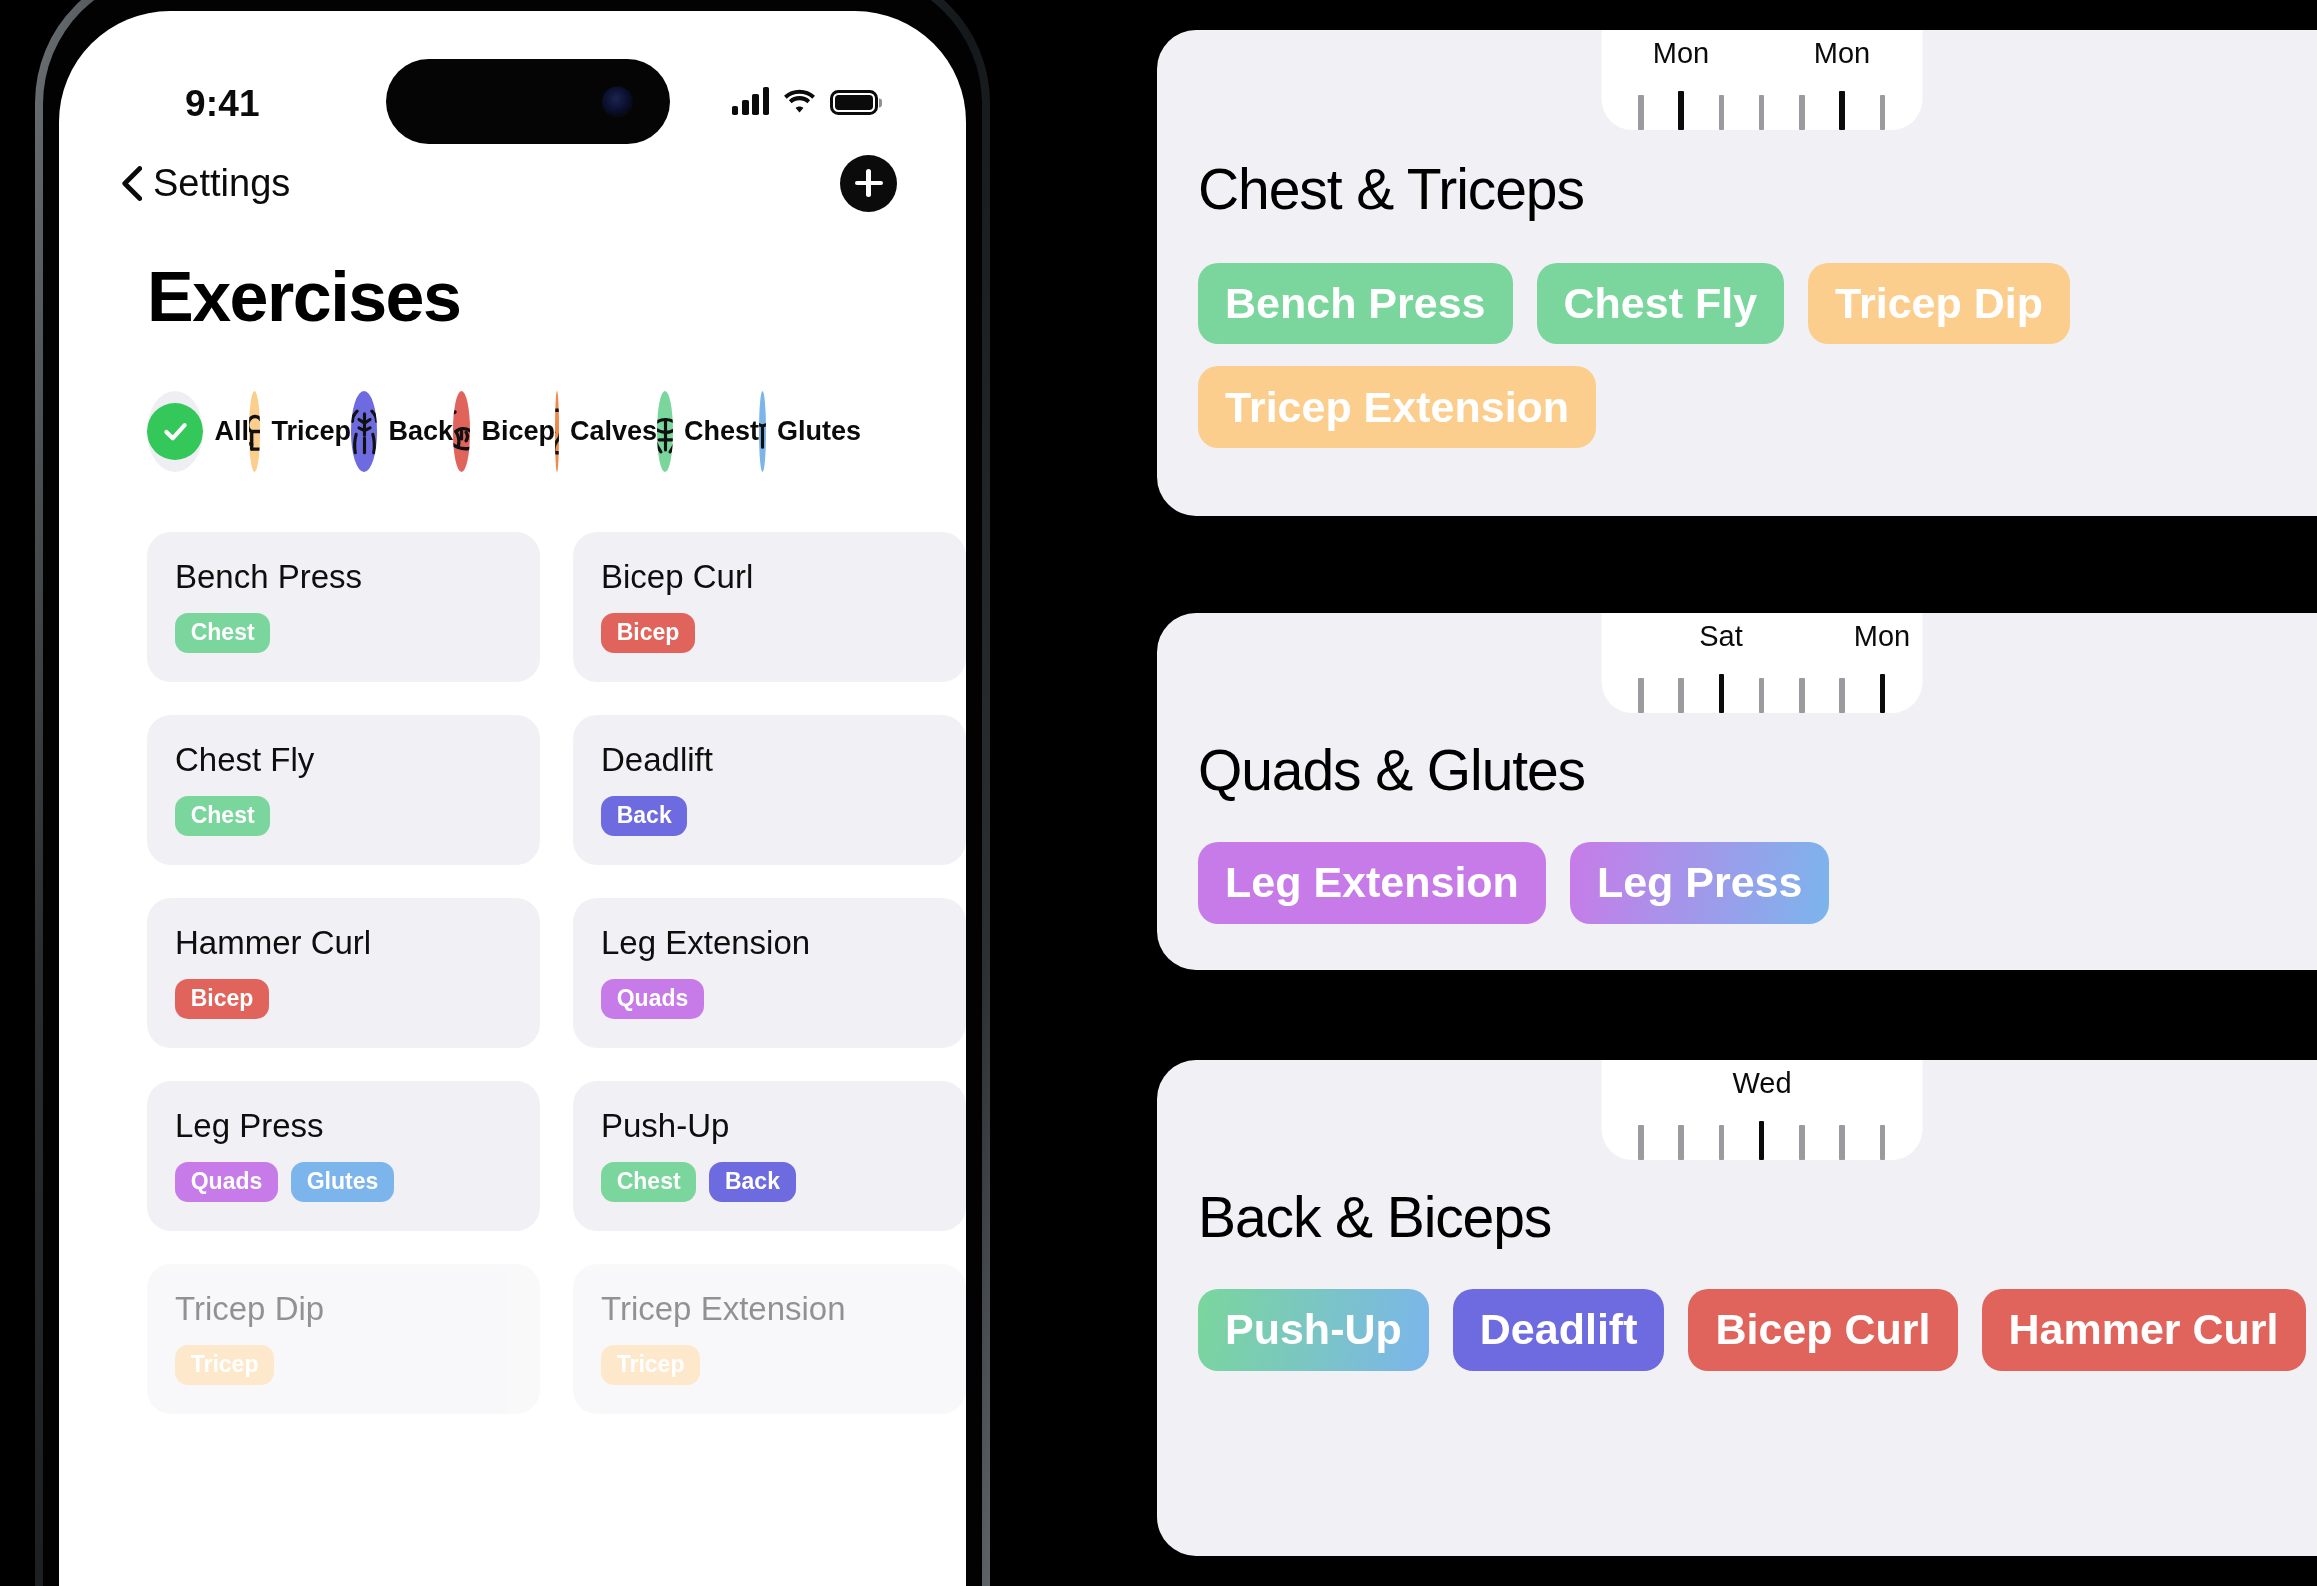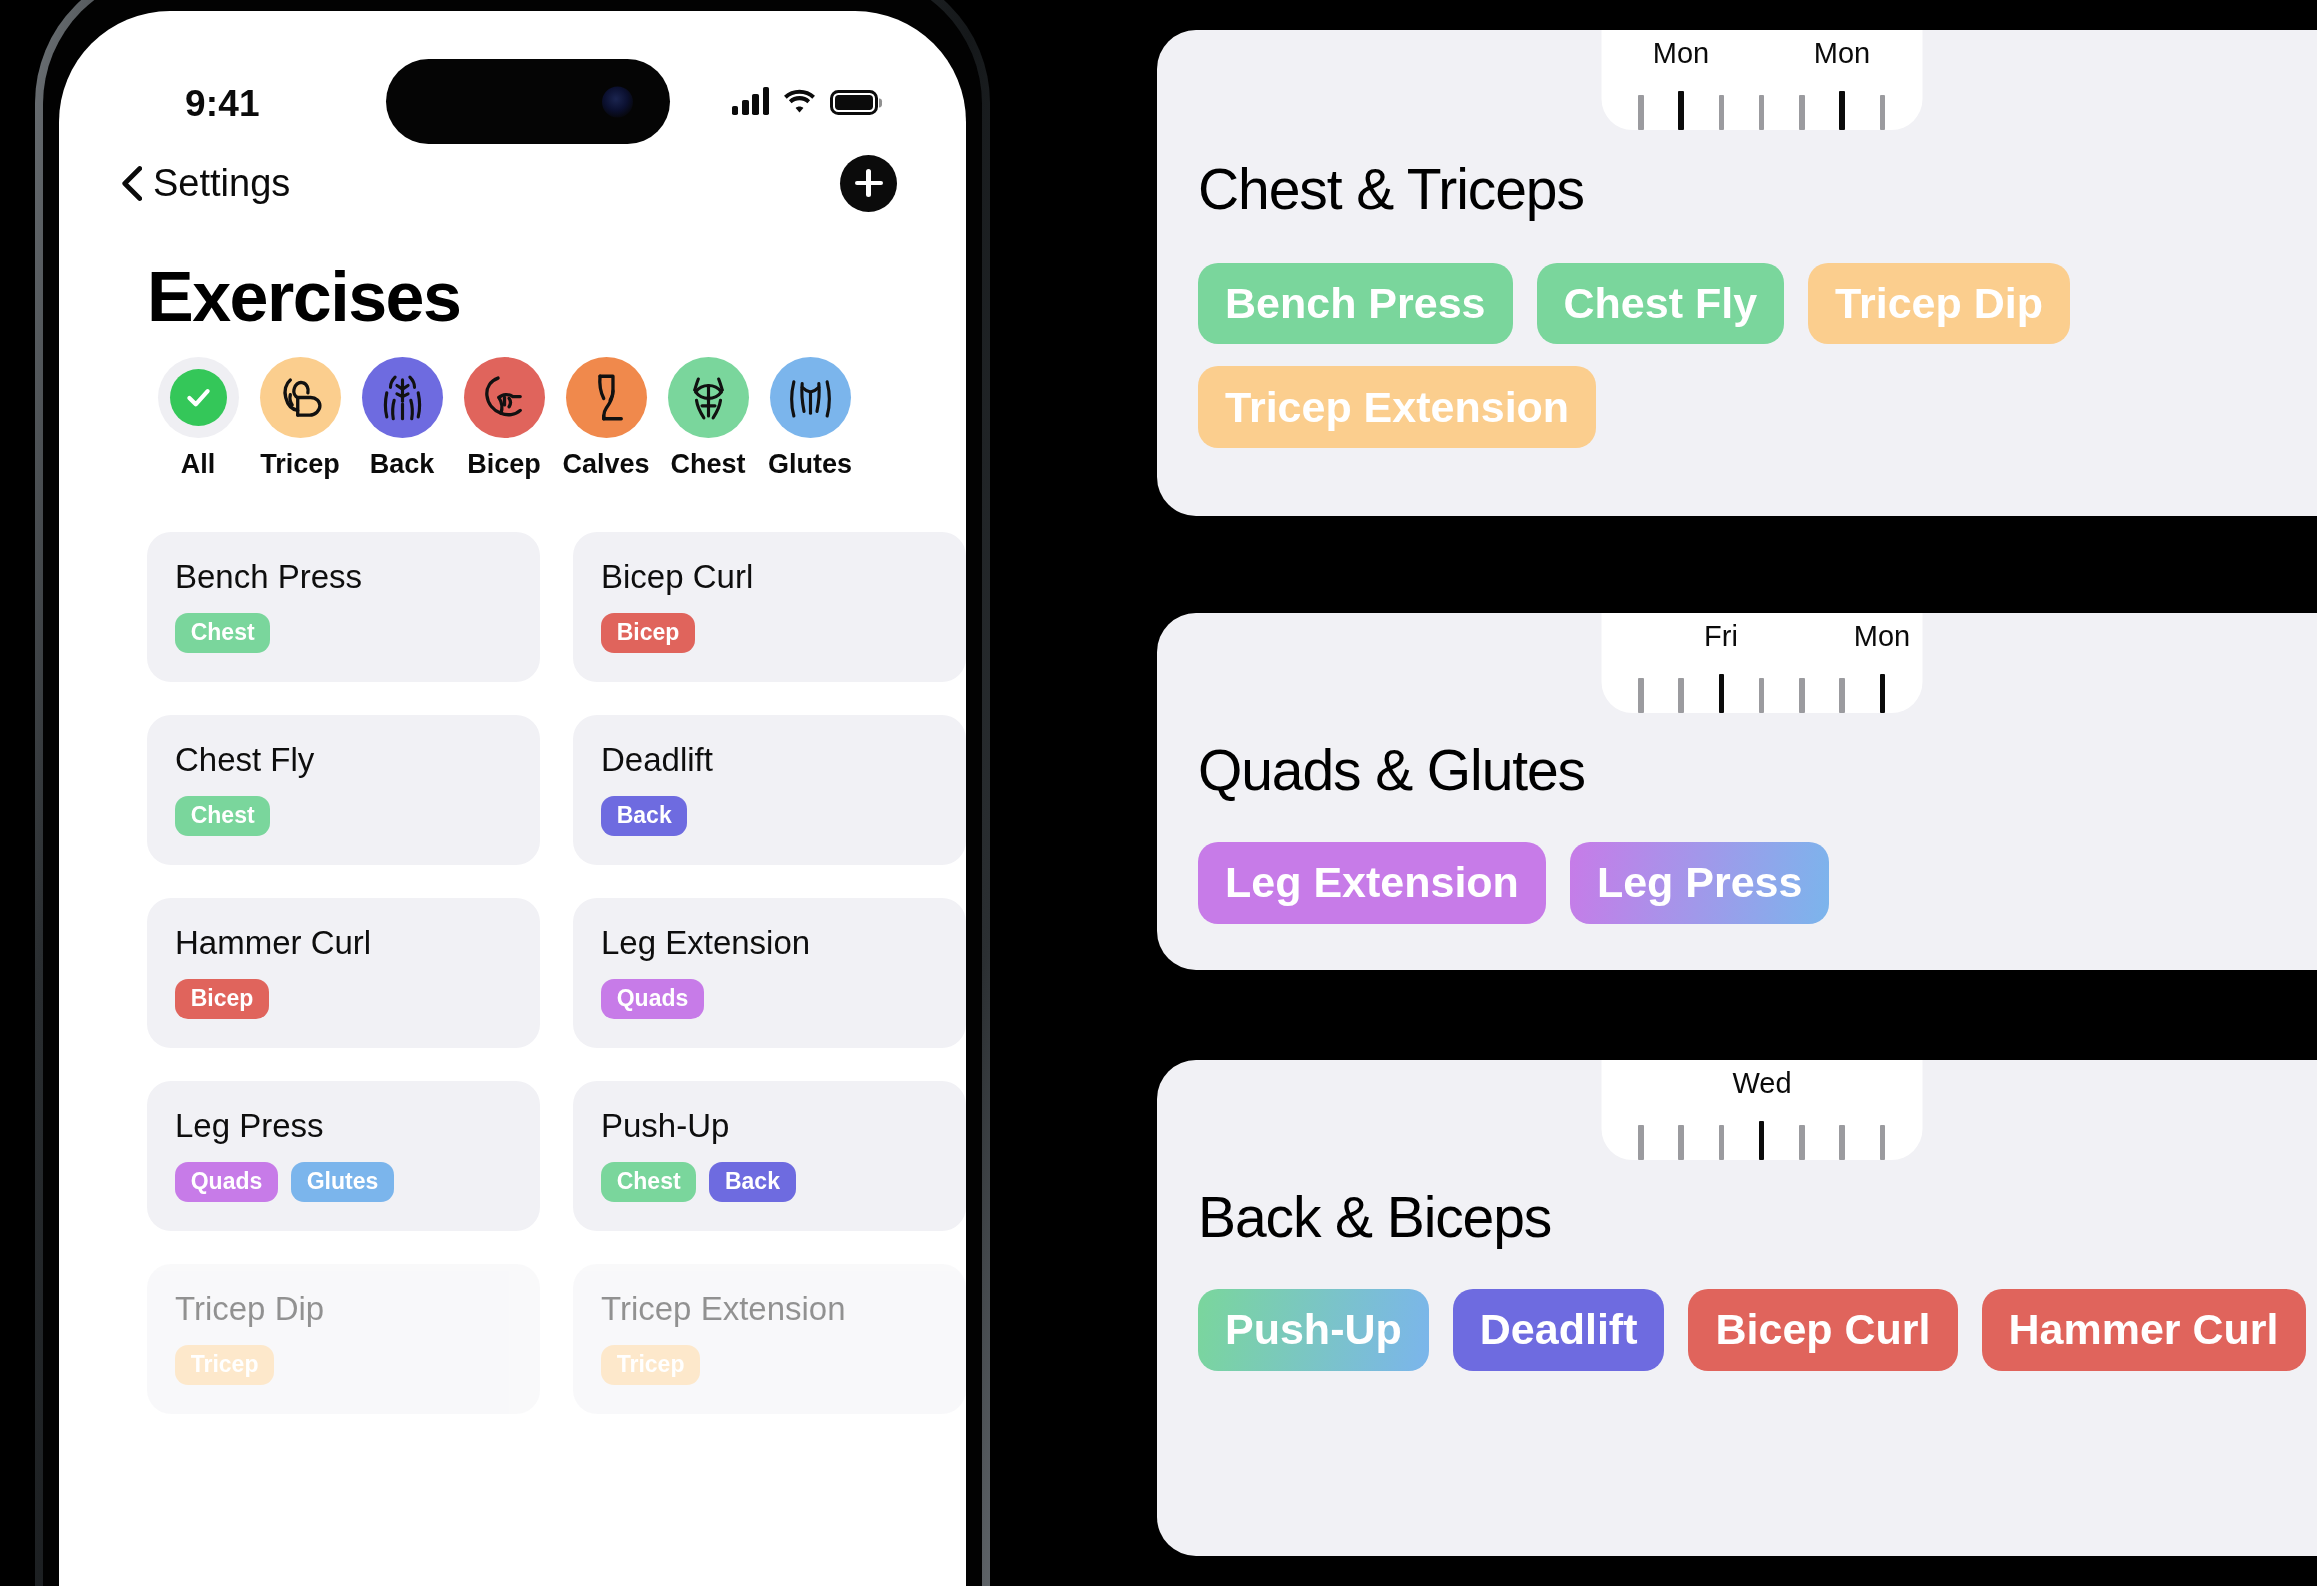--- a/index.html
+++ b/index.html
@@ -121,22 +121,23 @@
   }
 
   
   #category-row{
     position:absolute; left:0; top:346px; width:907px; height:148px;
     display:flex; gap:0px; padding-left:88px; box-sizing:border-box;
     overflow:hidden;
   }
   .cat-item{
     width:102px; flex:0 0 102px;
-    display:flex; flex-direction:column; align-items:center; gap:11px;
+    display:flex; flex-direction:row; align-items:center; gap:11px;
     cursor:pointer;
+    justify-content:center;
   }
   .cat-circle{
     width:81px; height:81px; border-radius:50%;
     display:flex; align-items:center; justify-content:center;
     overflow:hidden;
   }
   .cat-circle svg{ display:block; }
   .cat-label{
     font-size:27px; font-weight:600; color:#0b0b0b; white-space:nowrap;
   }
@@ -492,21 +493,21 @@
           <span class="day-chip" style="background: rgb(122, 214, 156);">Chest Fly</span>
           <span class="day-chip" style="background: rgb(251, 206, 142);">Tricep Dip</span>
           <span class="day-chip" style="background: rgb(251, 206, 142);">Tricep Extension</span>
         </div>
 
     </div>
 
     <div class="day-card" id="day-card-1">
       <div class="card-notch">
         <div class="notch-days">
-            <span class="notch-day-label" style="left: 120px; transform: translateX(-50%);">Fri</span>
+            <span class="notch-day-label" style="left: 120px; transform: translateX(-50%);">Sat</span>
             <span class="notch-day-label" style="left: 281px; transform: translateX(-50%);">Mon</span>
           </div>
         <div class="notch-ticks">
             <i></i>
             <i></i>
             <i class="on"></i>
             <i></i>
             <i></i>
             <i></i>
             <i class="on"></i>

